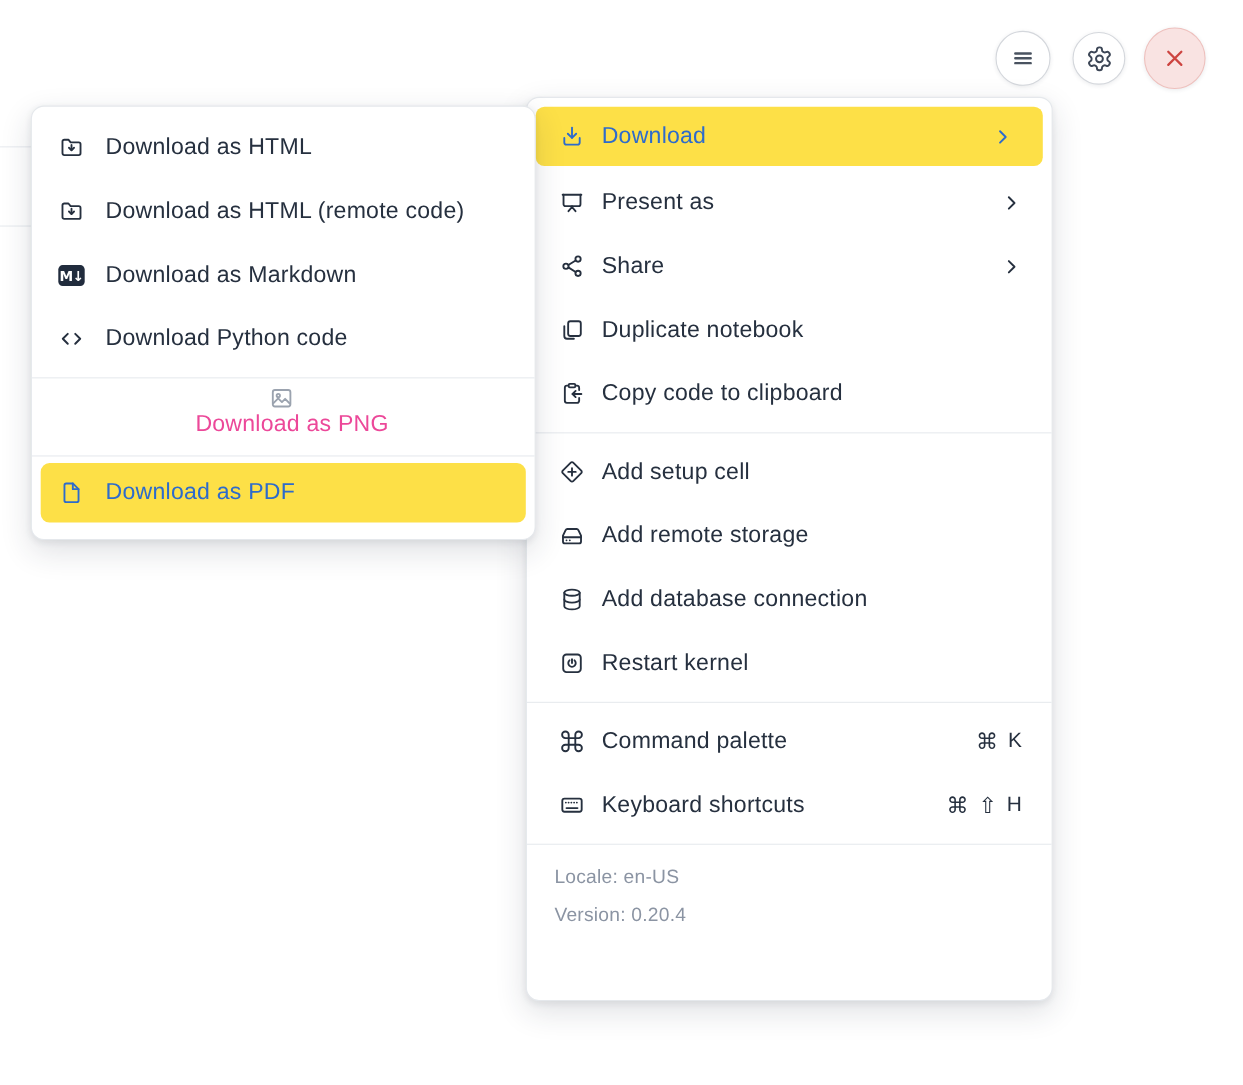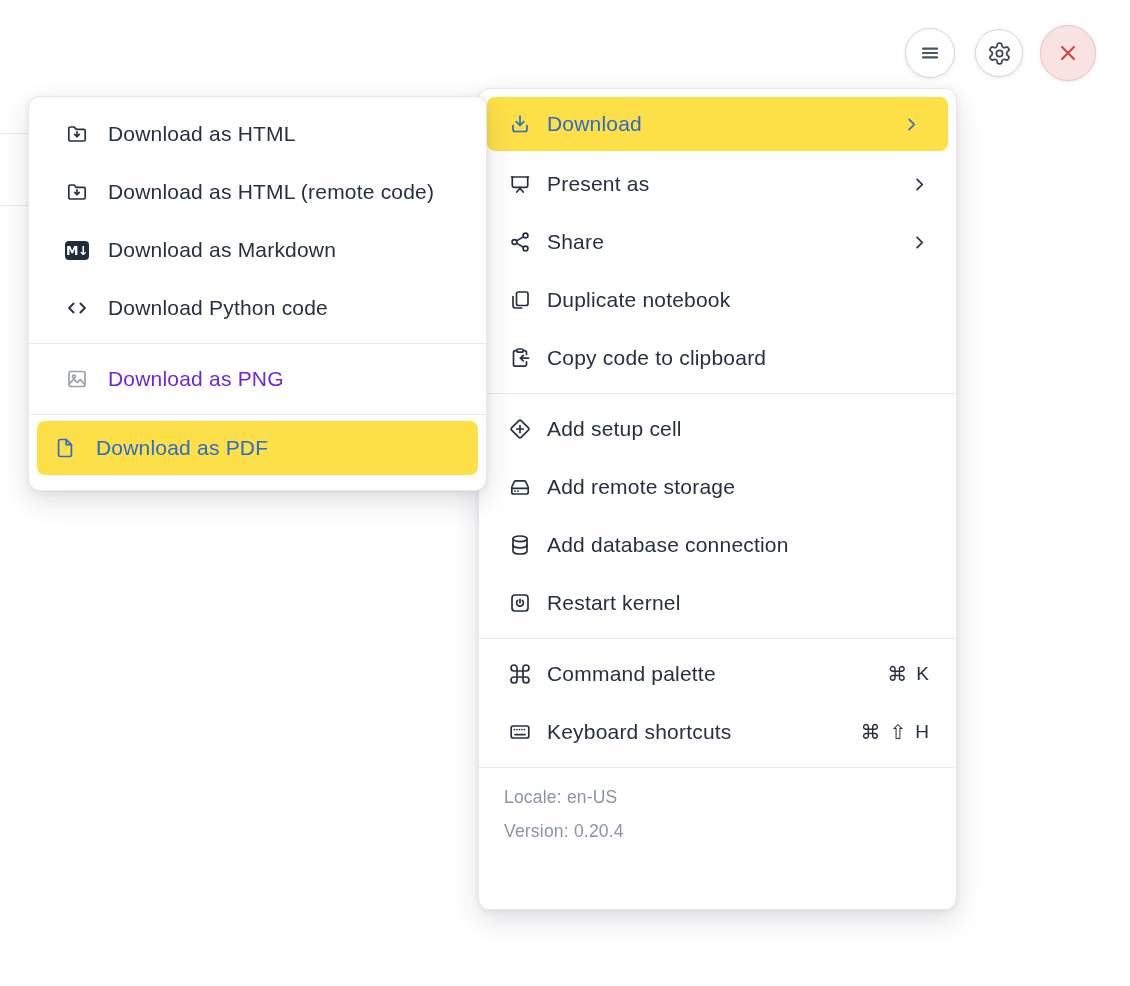--- a/index.html
+++ b/index.html
@@ -17,33 +17,33 @@
   .circle-btn.danger { background:#f9e3e2; border-color:#eec0bd; color:#cd4440; }
 
   
   .panel { position:absolute; background:#fff; border:1px solid #e5e8ec; border-radius:12px;
     box-shadow:0 10px 28px rgba(35,45,65,.14), 0 2px 6px rgba(35,45,65,.08); }
   .panel-main { left:478px; top:88px; width:479px; height:822px; z-index:20; padding-top:8px; }
   .panel-sub  { left:28px;  top:96px; width:459px; height:395px; z-index:30; padding-top:8px; }
 
   .row { display:flex; align-items:center; height:58px; padding-left:29px; padding-right:27px;
     font-size:21px; color:#26303f; cursor:default; }
-  .panel-sub .row { padding-left:36px; }
+  .panel-sub .row { padding-left:24px; }
   .row .icn { width:24px; height:24px; flex:0 0 24px; display:flex; align-items:center;
     justify-content:center; color:#26303f; }
   .row .lbl { margin-left:15px; white-space:nowrap; letter-spacing:.2px; }
   .panel-sub .row .lbl { margin-left:19px; }
   .row .right { margin-left:auto; display:flex; align-items:center; color:#26303f; }
 
   .row.highlight { background:#fde047; border-radius:8px; margin:0 8px 4px 8px;
     height:54px; padding-left:21px; color:#2d6bcc; }
   .panel-sub .row.highlight { padding-left:16px; margin-top:4px; }
   .row.highlight .icn, .row.highlight .right { color:#2d6bcc; }
   .row.highlight .lbl { color:#2d6bcc; }
-  .row.disabled { color:#6d28d9; }
+  .row.disabled { color:#ec4899;flex-direction:column; }
   .row.disabled .icn { color:#9ba3af; }
 
   .divider { height:1px; background:#e7eaee; margin:6px 0; }
 
   .shortcut { display:flex; align-items:center; gap:9px; color:#7e8796; font-size:19px; }
   .shortcut .key-glyph { font-family:"DejaVu Sans",sans-serif; font-size:20px; }
 
   .md-badge { width:27px; height:19px; background:#212c3d; color:#fff; border-radius:4px;
     font-size:12.5px; font-weight:bold; display:flex; align-items:center; justify-content:center;
     letter-spacing:-.5px; font-family:"DejaVu Sans",sans-serif; }

